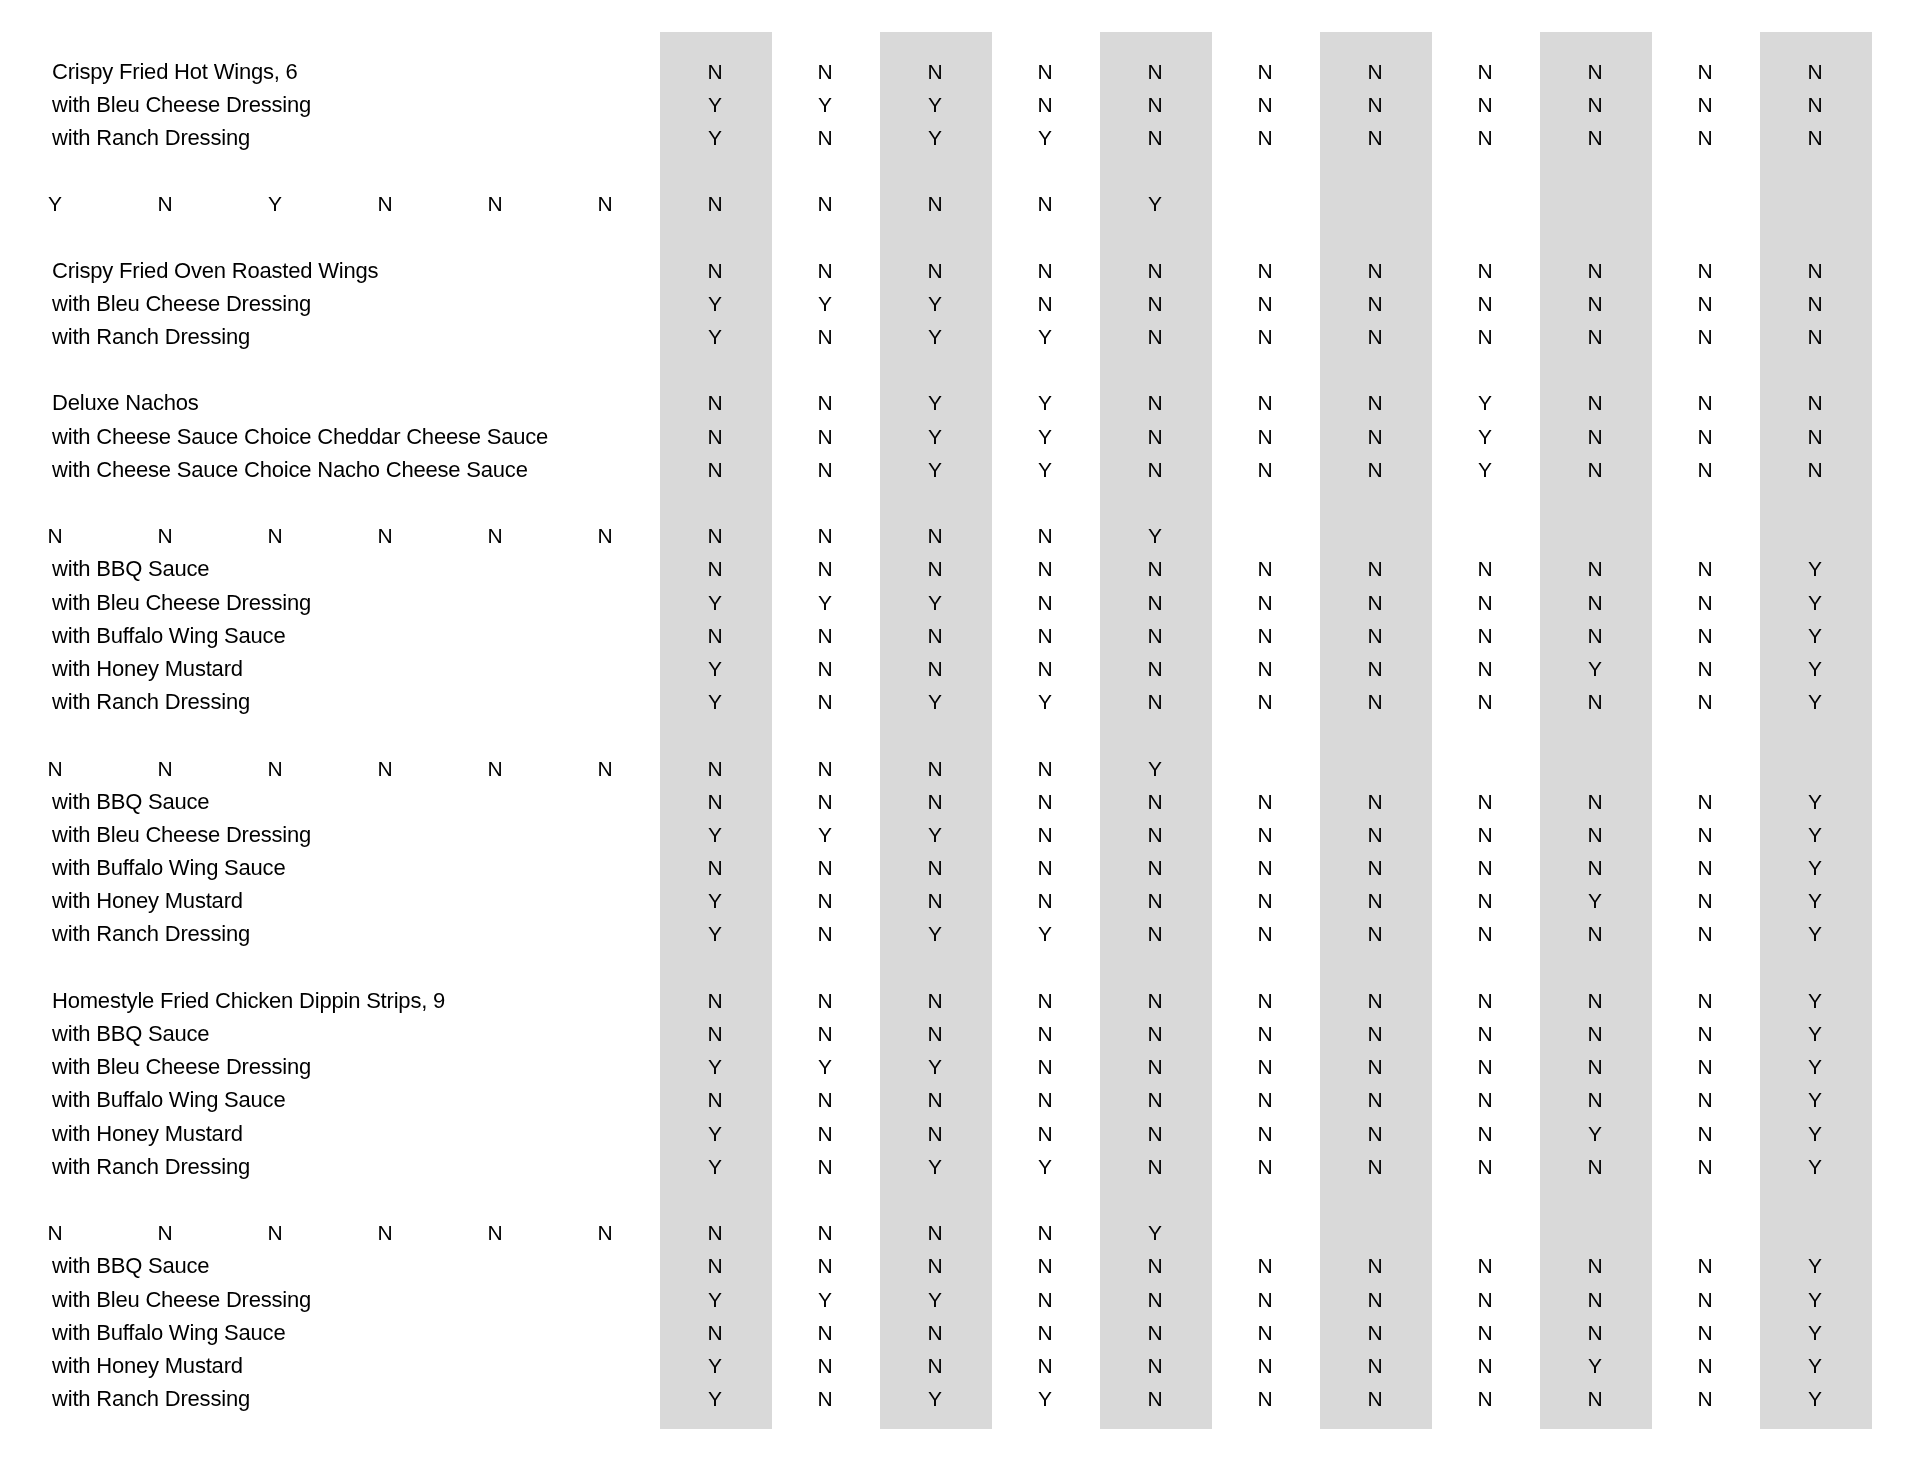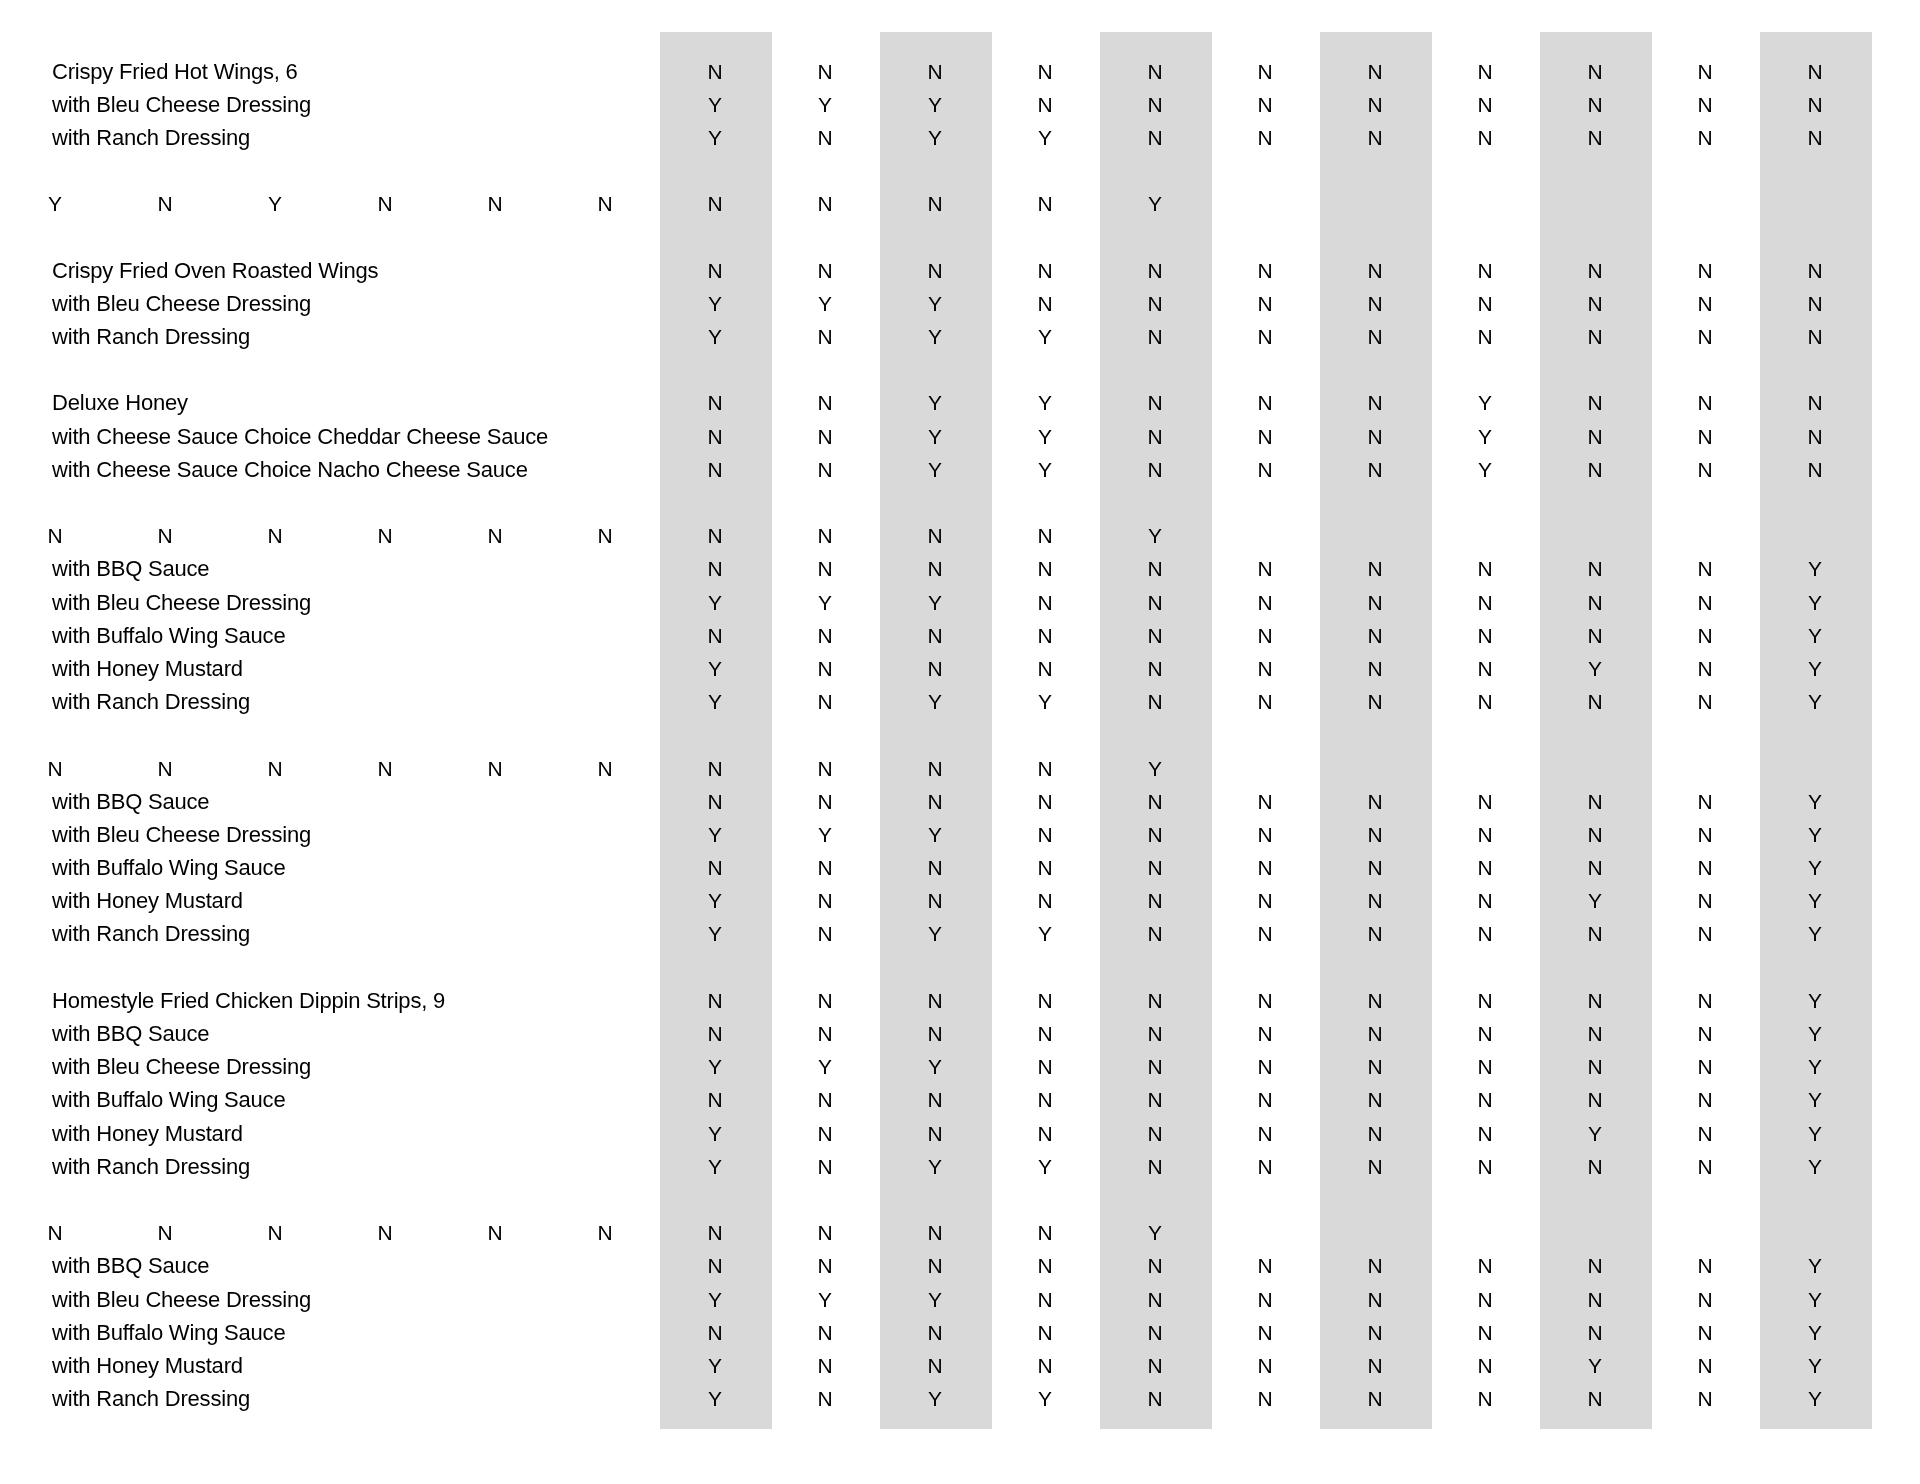--- a/index.html
+++ b/index.html
@@ -159,21 +159,21 @@
       <div class="cell">N</div>
       <div class="cell">N</div>
       <div class="cell">N</div>
       <div class="cell">N</div>
       <div class="cell">N</div>
     </div>
     <div class="row">
       <div class="row-label"></div>
     </div>
     <div class="row">
-      <div class="row-label">Deluxe Honey</div>
+      <div class="row-label">Deluxe Nachos</div>
       <div class="cell">N</div>
       <div class="cell">N</div>
       <div class="cell">Y</div>
       <div class="cell">Y</div>
       <div class="cell">N</div>
       <div class="cell">N</div>
       <div class="cell">N</div>
       <div class="cell">Y</div>
       <div class="cell">N</div>
       <div class="cell">N</div>

